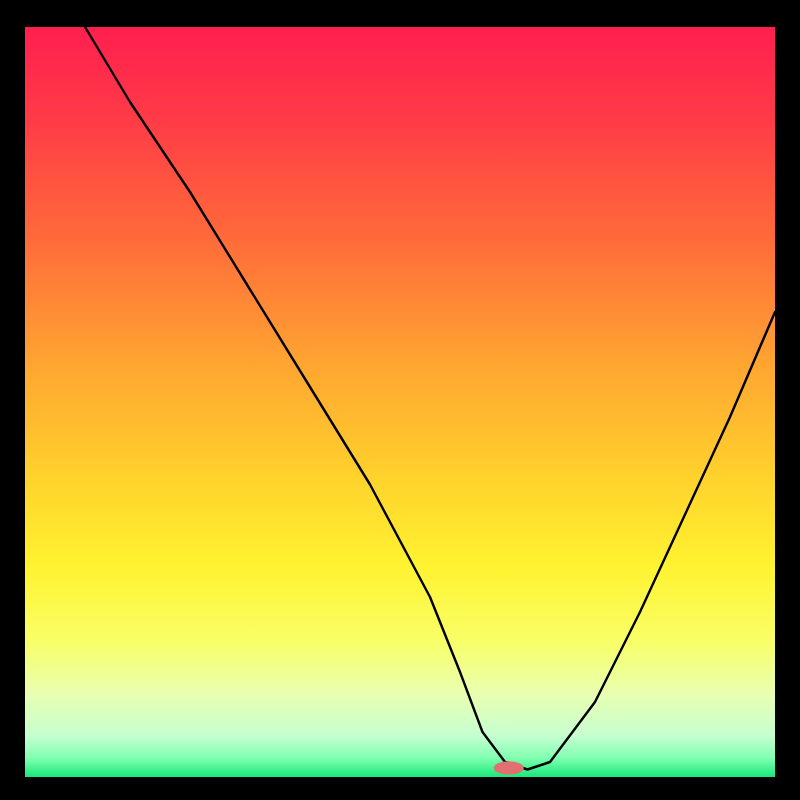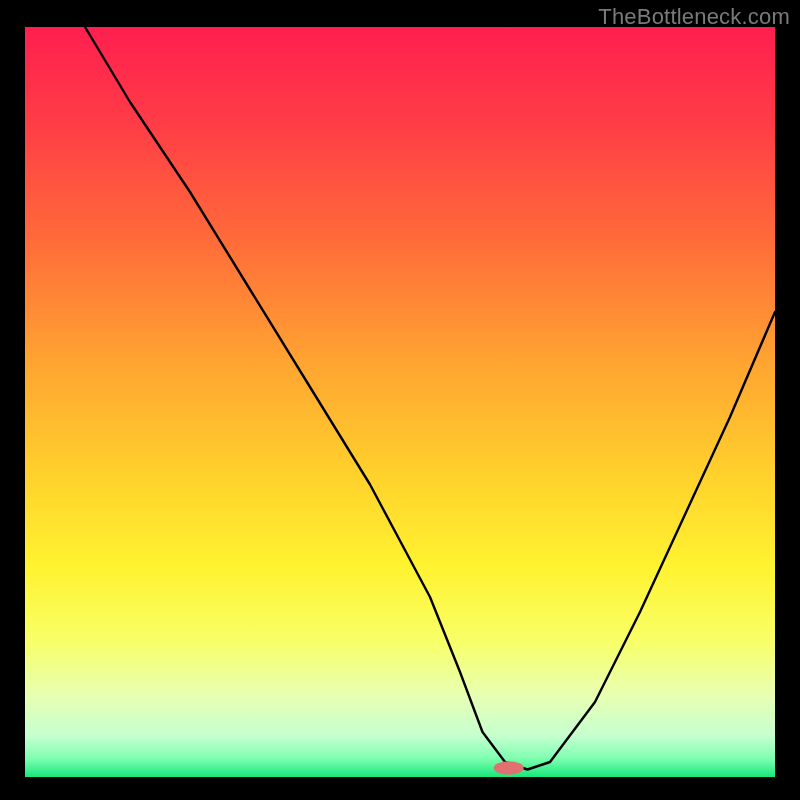--- a/index.html
+++ b/index.html
@@ -36,21 +36,20 @@
     height: 750px;
   }
   svg {
     display: block;
   }
 </style>
 </head>
 <body>
 
 <div class="frame">
-  <div class="watermark">TheBottleneck.com</div>
 
   <div class="plot">
     <svg id="chart-svg" width="750" height="750" viewBox="0 0 750 750" preserveAspectRatio="none">
       <defs>
         <linearGradient id="bg-grad" x1="0" y1="0" x2="0" y2="1">
             <stop offset="0.00%" stop-color="#ff1f4f"></stop>
             <stop offset="12.00%" stop-color="#ff3a47"></stop>
             <stop offset="28.00%" stop-color="#ff6a3a"></stop>
             <stop offset="45.00%" stop-color="#ffa531"></stop>
             <stop offset="60.00%" stop-color="#ffd22c"></stop>

